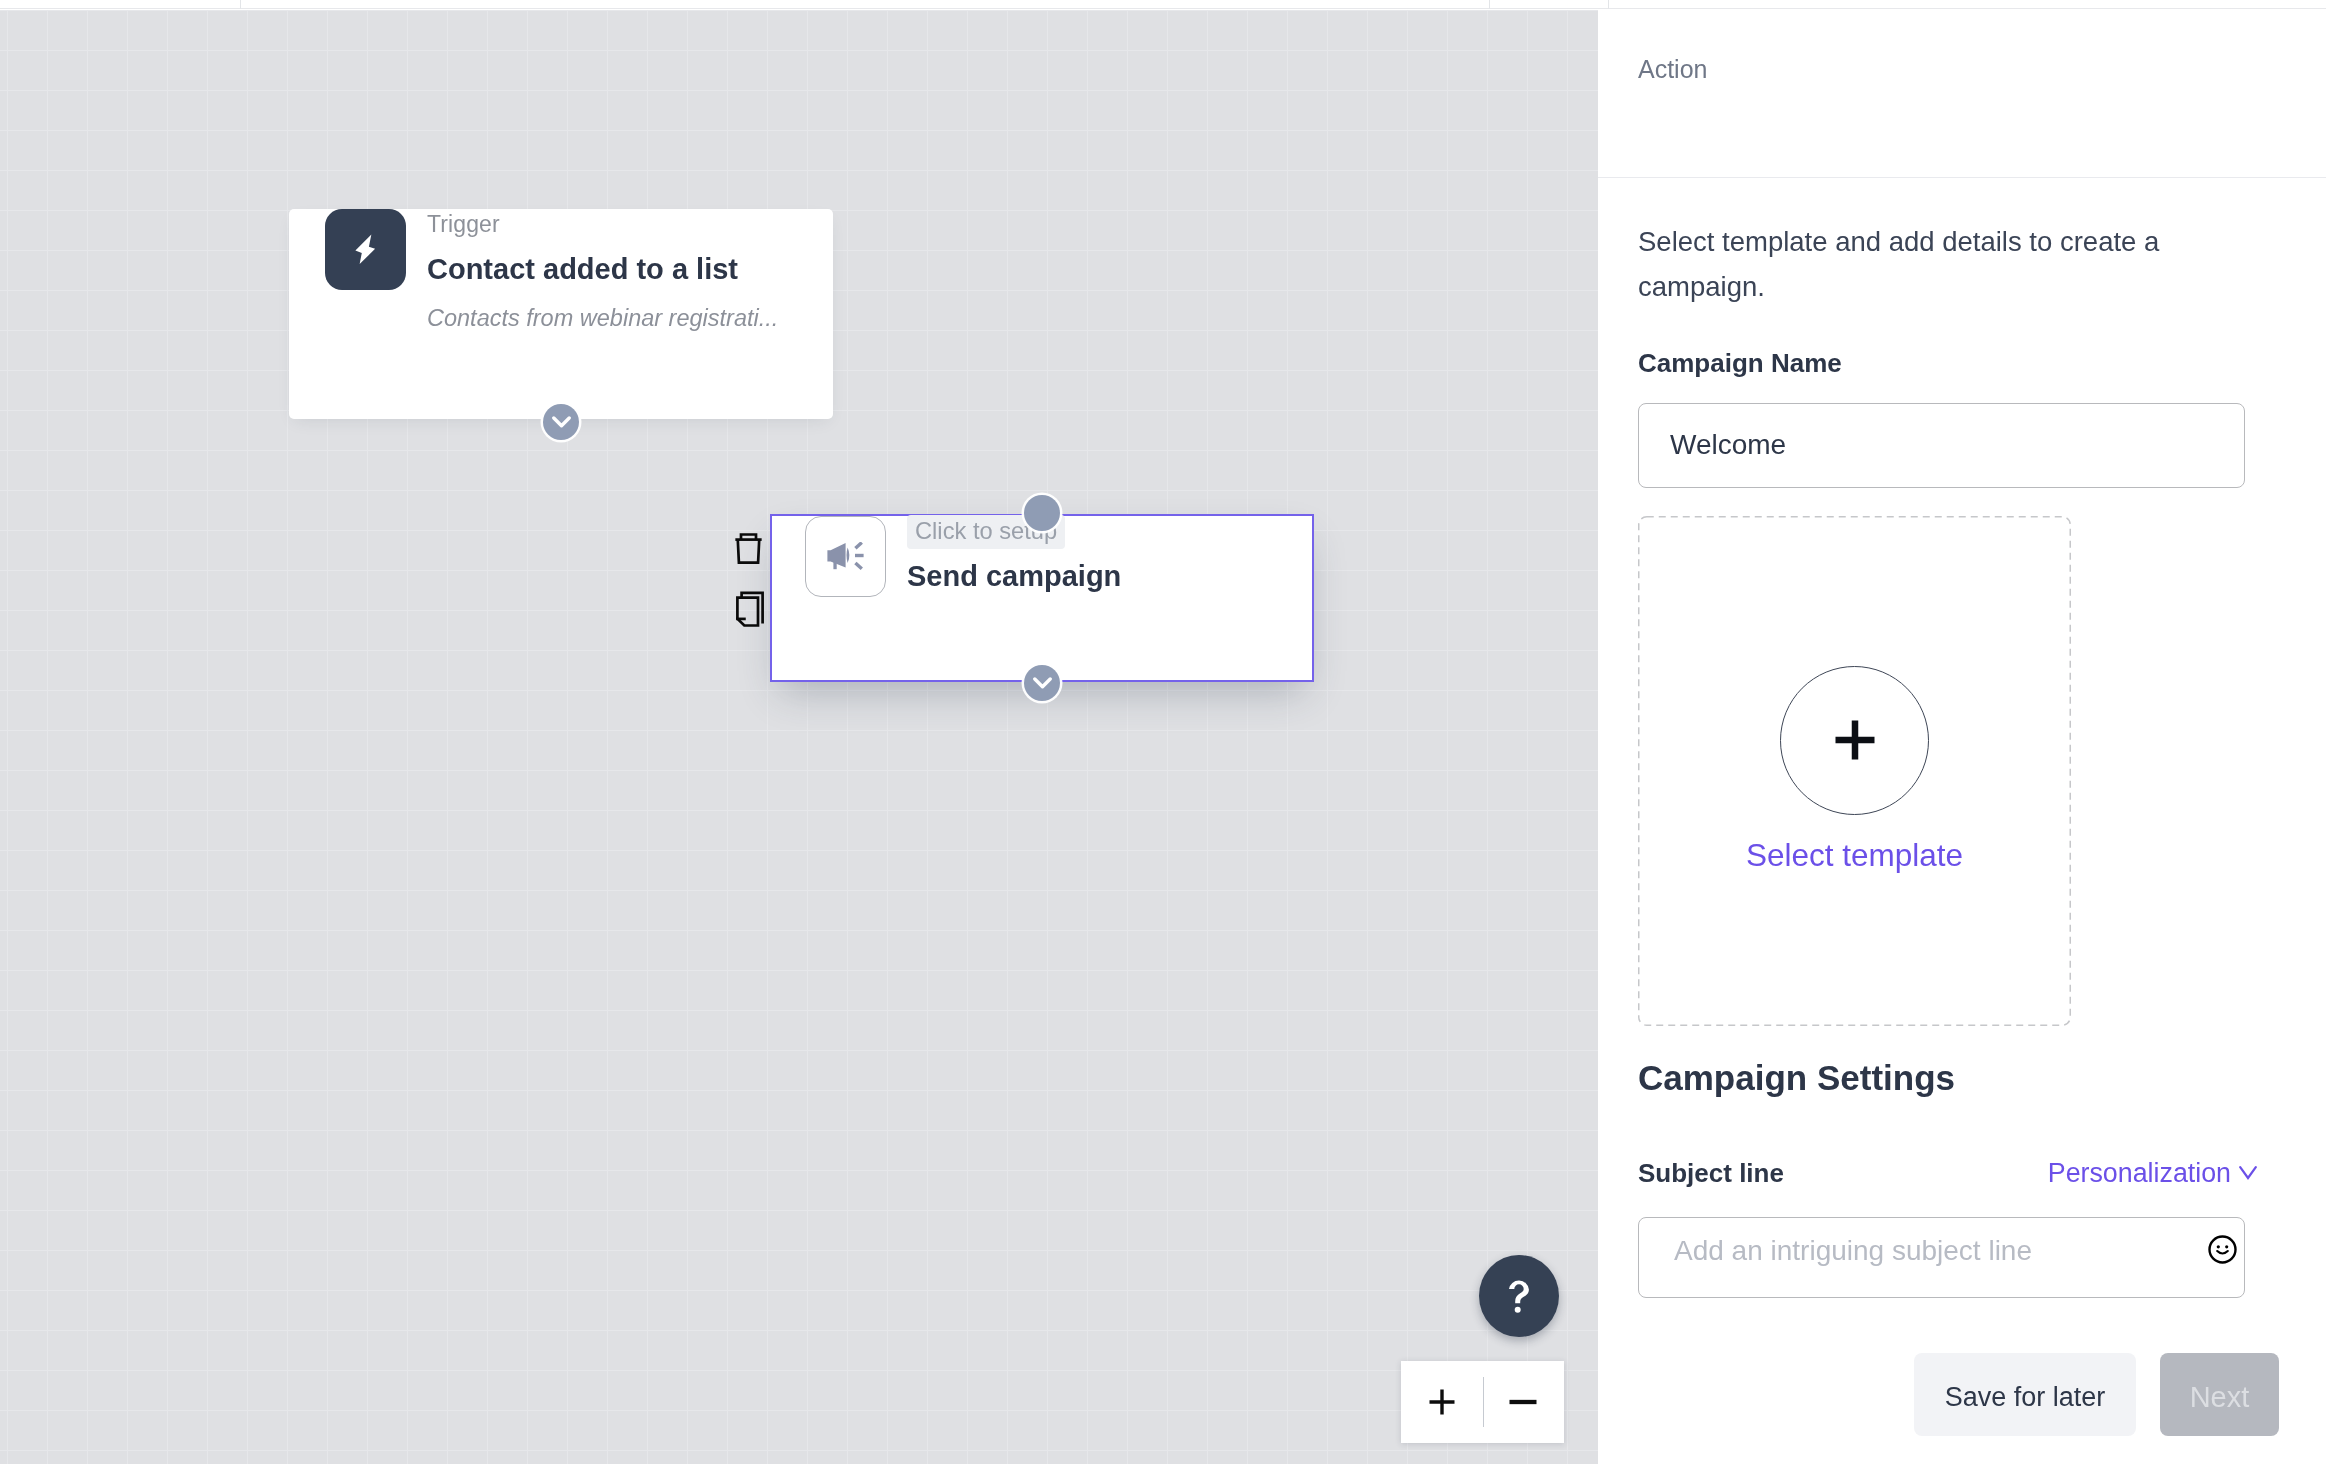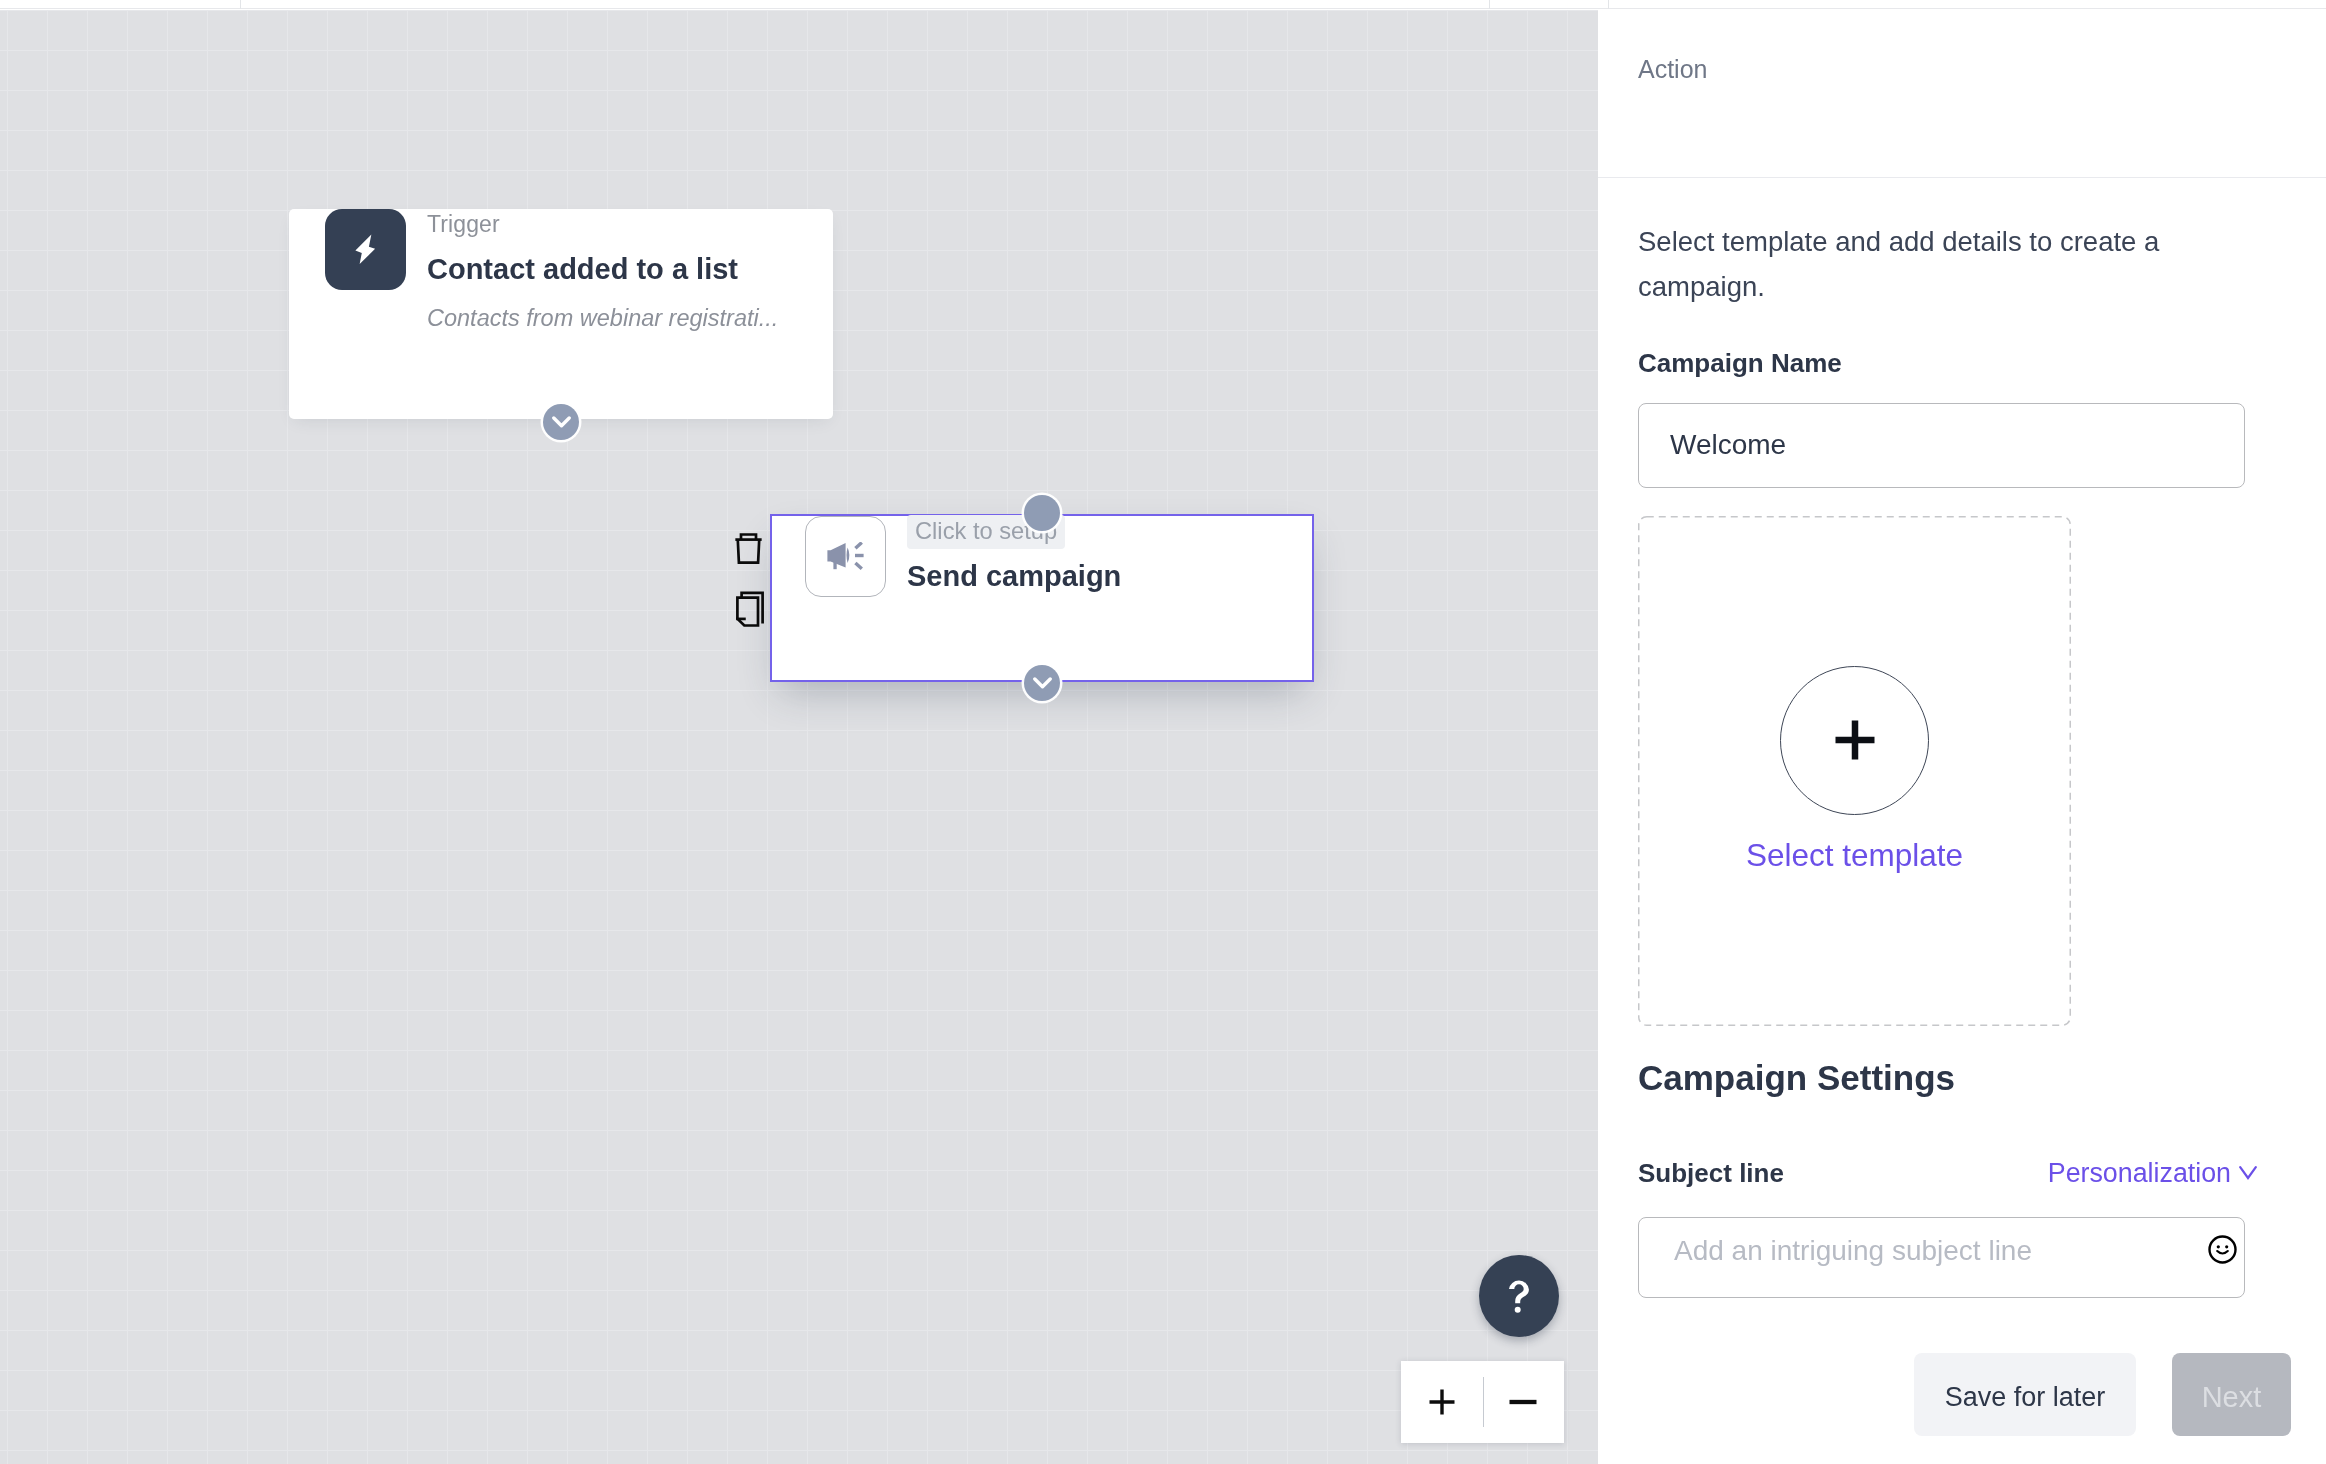--- a/index.html
+++ b/index.html
@@ -84,21 +84,21 @@
          color:#2d3648; padding:0 31px; display:flex; align-items:center; }
   .tmpl { position:relative; width:433px; height:510px; border-radius:8px;
           display:flex; flex-direction:column; align-items:center; justify-content:flex-start; padding-top:150px; }
   .tmpl-dash { position:absolute; left:0; top:0; }
   .tmpl-circle { width:149px; height:149px; border-radius:50%; border:1.5px solid #3e4656;
                  display:flex;align-items:center;justify-content:center; }
   .tmpl-label { color:#6b50e8; font-size:31.5px; margin-top:25px; line-height:1;}
   .row { display:flex; align-items:center; justify-content:space-between; width:619px;}
   .link { color:#6b50e8; font-size:26.8px; }
   .ph { color:#b7bbc4; }
-  .btns { position:absolute; left:316px; top:1353px; display:flex; gap:36px; }
+  .btns { position:absolute; left:316px; top:1353px; display:flex; gap:24px; }
   .btn { height:83px; border-radius:8px; display:flex; align-items:center; justify-content:center;
          font-size:27px; padding:0 36px; padding-top:6px; }
   .btn-sec { background:#f2f3f6; color:#2d3648; width:222px; padding:0; padding-top:6px; }
   .btn-dis { background:#b5b8bf; color:#dcdee2; width:119px; padding:0; padding-top:6px; font-size:29px;}
   .scrolltrack { position:absolute; right:0px; top:179px; width:28px; height:1131px; background:#fafbfc; }
   .scroll-edge { position:absolute; right:27px; top:179px; width:1px; height:1147px; background:#eeeff1; }
   .scrollbar { position:absolute; right:5px; top:185px; width:17px; height:745px; border-radius:9px; background:#c3c6ca; }
 </style>
 </head>
 <body>

